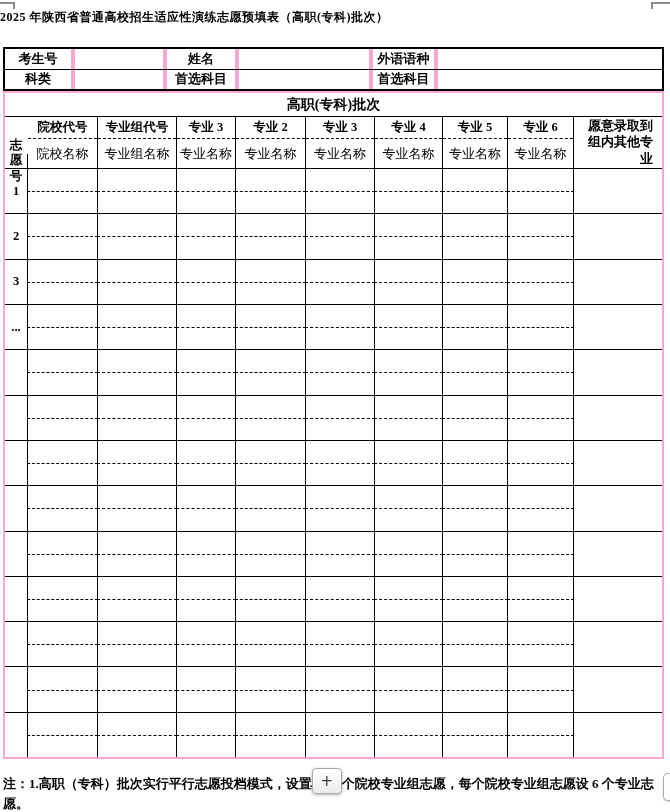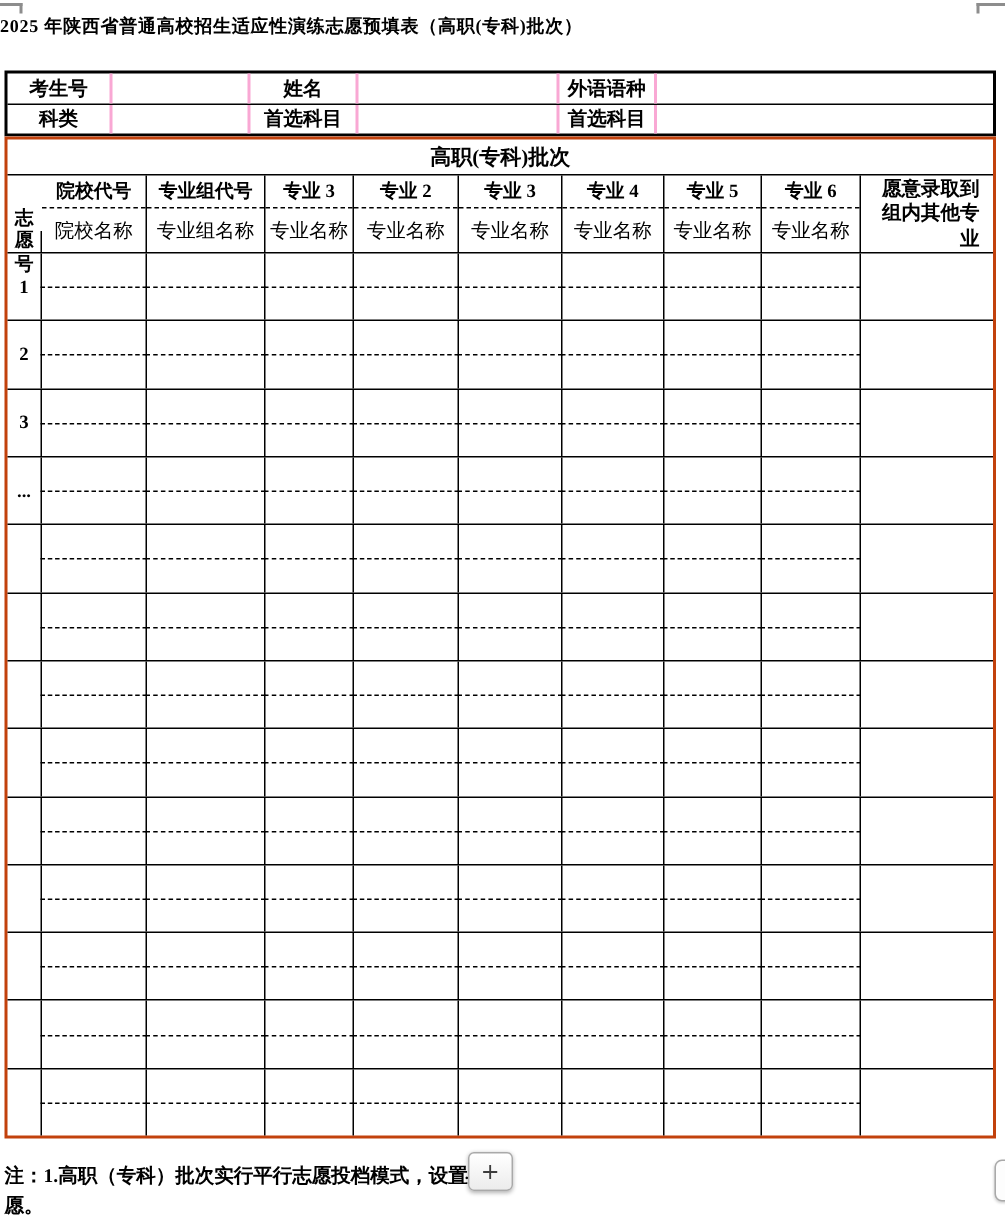--- a/index.html
+++ b/index.html
@@ -15,28 +15,28 @@
     border-top:2px solid #8d8d8d;border-left:2px solid #8d8d8d;}
 
   .title{position:absolute;top:9px;left:0;width:670px;text-align:left;
     font-size:12px;font-weight:bold;letter-spacing:0.5px;}
 
   
   .info-table{position:absolute;left:3px;top:47px;width:661px;height:44px;
     border:2px solid #000;box-sizing:border-box;display:flex;flex-direction:column;}
   .irow{flex:1;display:flex;border-bottom:1px solid #000;box-sizing:border-box;}
   .irow:last-child{border-bottom:none;}
-  .icell{border-right:2px solid #f9a8d4;box-sizing:border-box;display:flex;
+  .icell{border-right:4px solid #f9a8d4;box-sizing:border-box;display:flex;
     align-items:center;justify-content:center;font-size:13px;font-weight:bold;white-space:nowrap;}
   .iw0{width:70px}.iw1{width:92px}.iw2{width:72px}.iw3{width:134px}.iw4{width:65px}
   .iw5{flex:1;border-right:none}
 
   
   .main-table{position:absolute;left:3px;top:91px;width:661px;height:668px;
-    border:2px solid #c2410c;box-sizing:border-box;display:flex;flex-direction:column;background:#fff;}
+    border:2px solid #f9a8d4;box-sizing:border-box;display:flex;flex-direction:column;background:#fff;}
   .banner{height:24px;border-bottom:1px solid #000;box-sizing:border-box;
     display:flex;align-items:center;justify-content:center;font-size:14px;font-weight:bold;}
   .header-row{height:52px;border-bottom:1px solid #000;box-sizing:border-box;display:flex;}
   .cell{border-right:1px solid #000;box-sizing:border-box;position:relative;}
   .c0{width:23px}.c1{width:70px}.c2{width:79px}.c3{width:59px}.c4{width:70px}
   .c5{width:69px}.c6{width:68px}.c7{width:65px}.c8{width:66px}
   .c9{flex:1;border-right:none}
   .vhead{display:flex;align-items:center;justify-content:center;margin-top:37px;}
   .vhead span{display:block;width:14px;font-size:12.5px;font-weight:bold;line-height:1.25;
     word-break:break-all;text-align:center;}
@@ -304,18 +304,18 @@
         <div class="cell c8 dashcell"></div>
         <div class="cell c9"></div>
       </div>
     </div>
 </div>
 
 <div class="note">
   <div class="note-line">
     <span>注：1.高职（专科）批次实行平行志愿投档模式，设置</span><span class="gap"><span class="dots">..</span><span class="plus-btn">
           <span>+</span>
-        </span></span>
+        </span></span><span>个院校专业组志愿，每个院校专业组志愿设 6 个专业志</span>
   </div>
   <div class="note-line">愿。</div>
 </div>
 
 <div class="side-btn"></div>
 
 </body></html>

